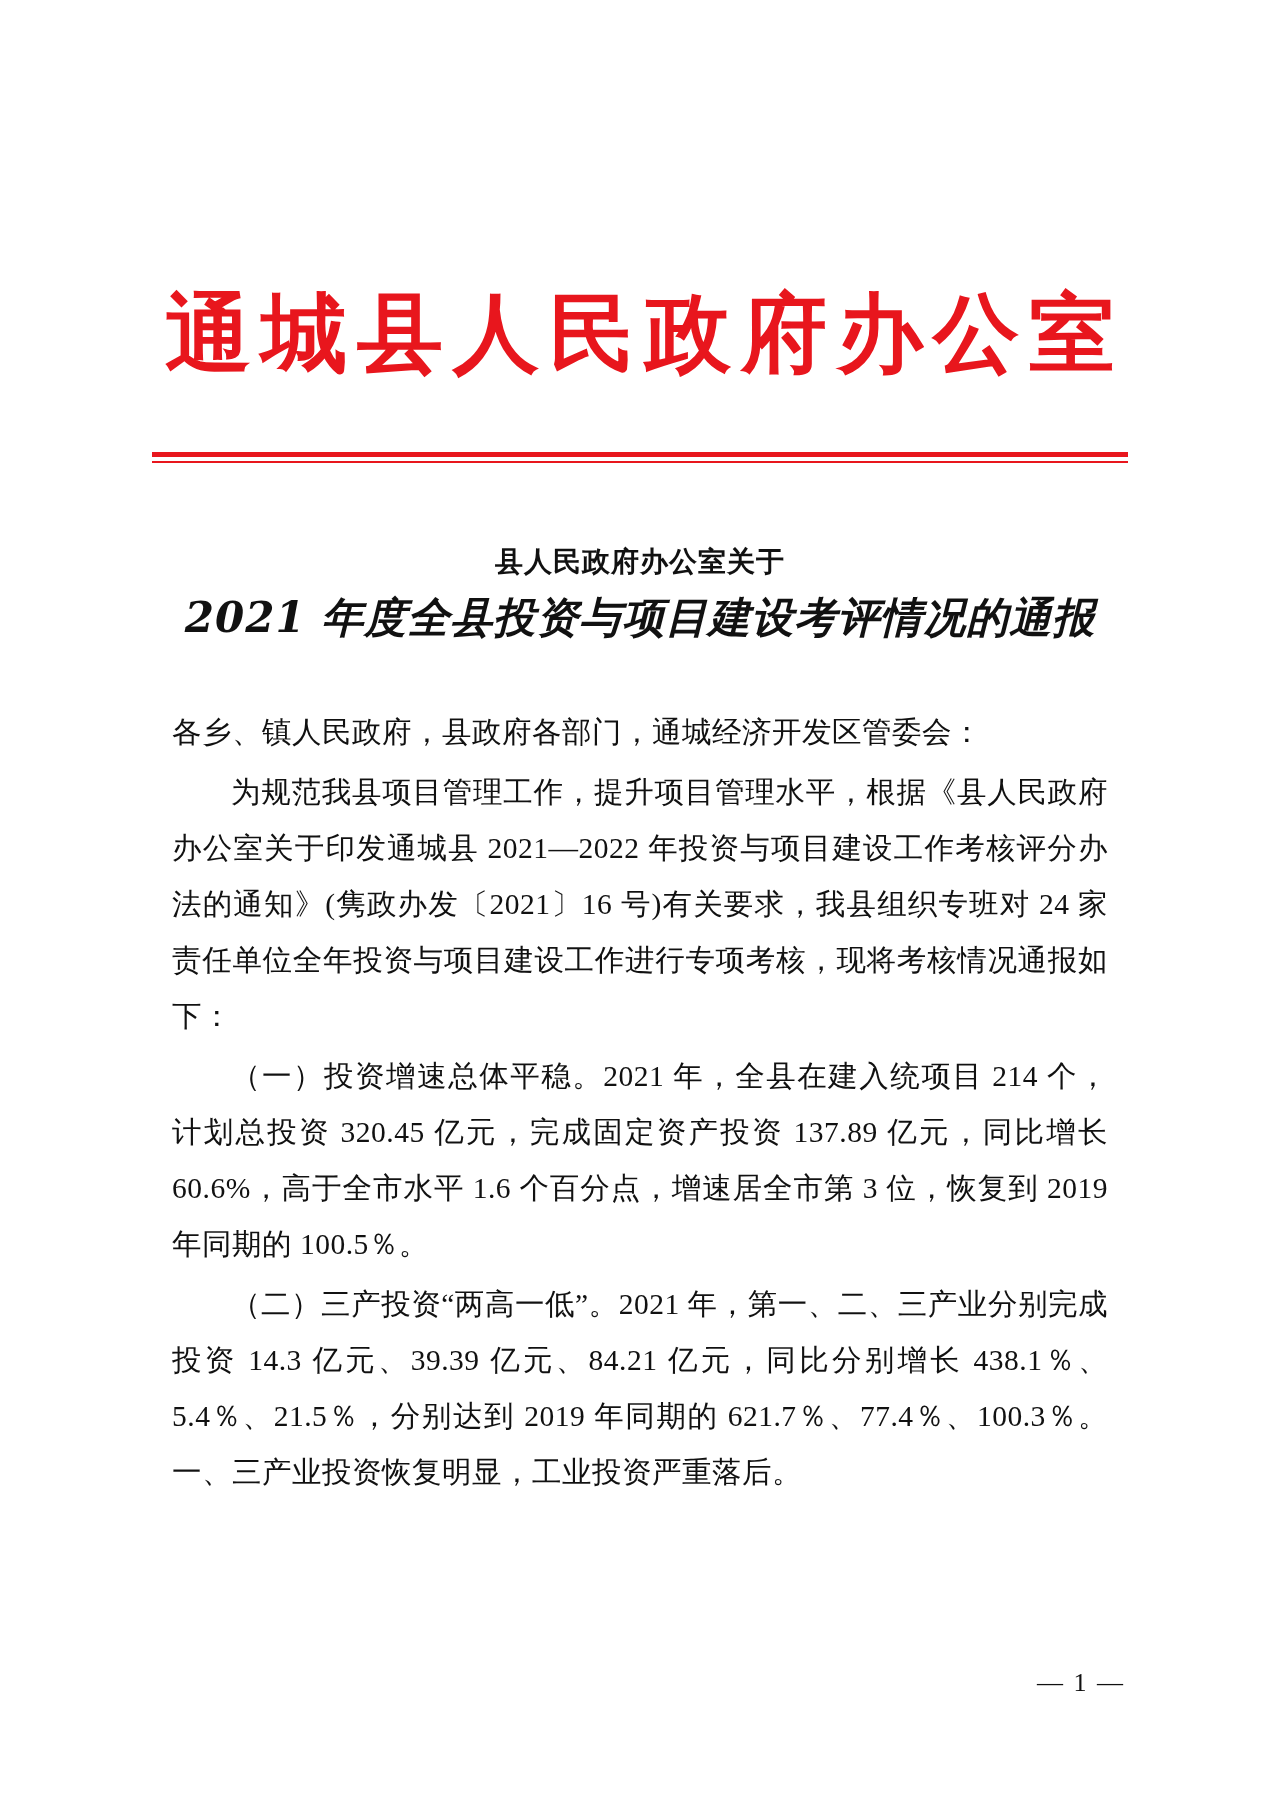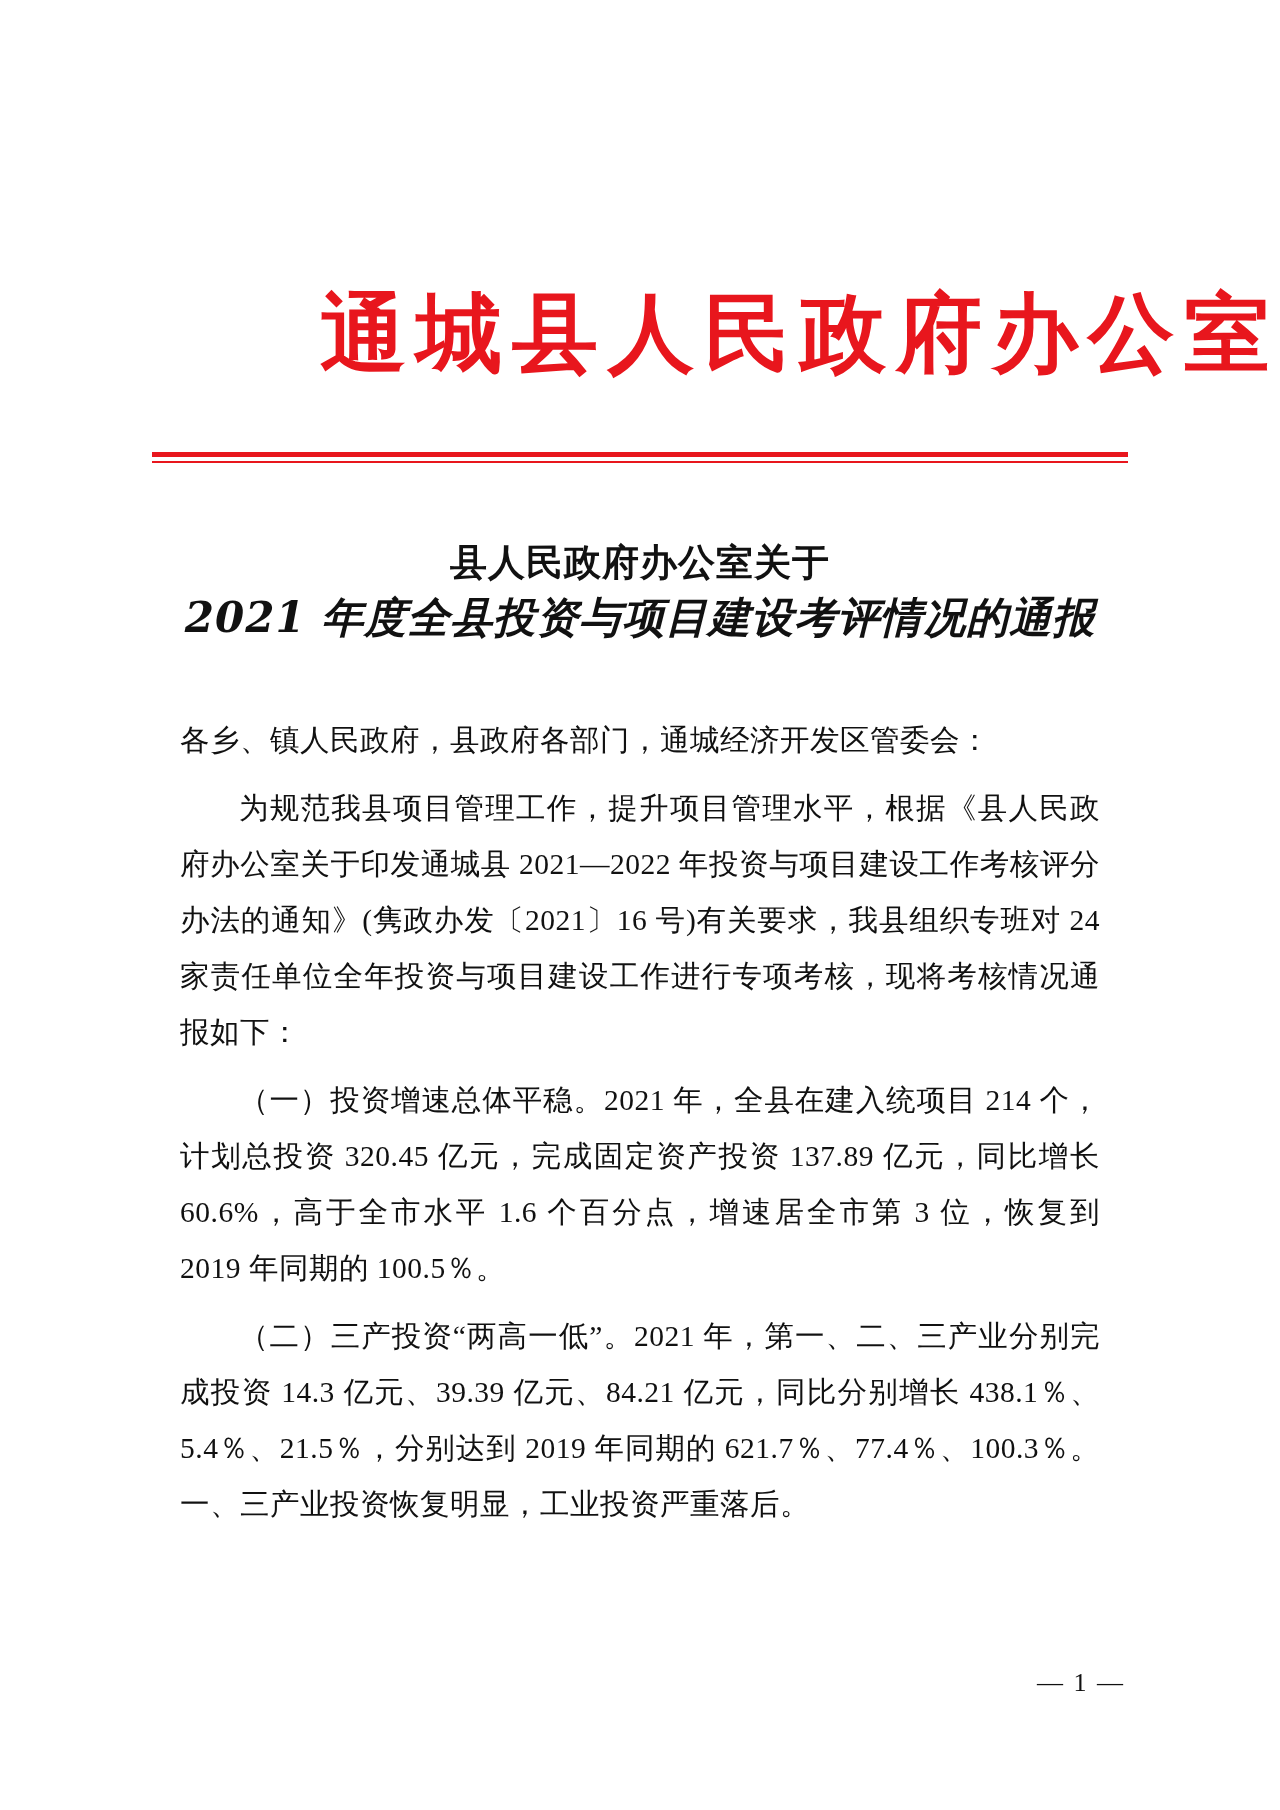--- a/index.html
+++ b/index.html
@@ -24,21 +24,21 @@
     height: 1810px;
     background: #fff;
   }
 
   
   .masthead {
     position: absolute;
     top: 290px;
     left: 0;
     width: 1280px;
-    text-align: right;
+    text-align: center;
   }
   .masthead-title {
     font-family: "DejaVu Serif", "Liberation Serif", serif;
     font-weight: 700;
     font-size: 86px;
     letter-spacing: 10px;
     color: #e8161d;
     line-height: 1;
     white-space: nowrap;
     text-indent: 10px;
@@ -69,21 +69,21 @@
     position: absolute;
     top: 535px;
     left: 0;
     width: 1280px;
     text-align: center;
     font-family: "DejaVu Serif", "Liberation Serif", serif;
     font-weight: 700;
     color: #111;
   }
   .doc-title .line1 {
-    font-size: 37px;
+    font-size: 28px;
     line-height: 54px;
     letter-spacing: 1px;
   }
   .doc-title .line2 {
     font-size: 42px;
     line-height: 58px;
     letter-spacing: 1px;
     font-style: italic;
   }
 
@@ -93,21 +93,21 @@
     top: 700px;
     left: 168px;
     width: 944px;
     font-size: 29.5px;
     line-height: 56px;
     color: #111;
     letter-spacing: 0.5px;
     text-align: justify;
   }
   .body-text p {
-    margin: 12px;
+    margin: 4px;
   }
   .p-indent {
     text-indent: 2em;
   }
   .p-noindent {
     text-indent: 0;
   }
   .heading-bold {
     text-indent: 2em;
     font-family: "DejaVu Sans", "Liberation Sans", sans-serif;

